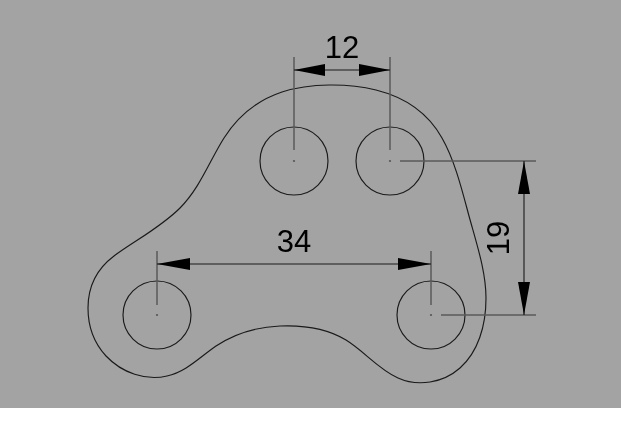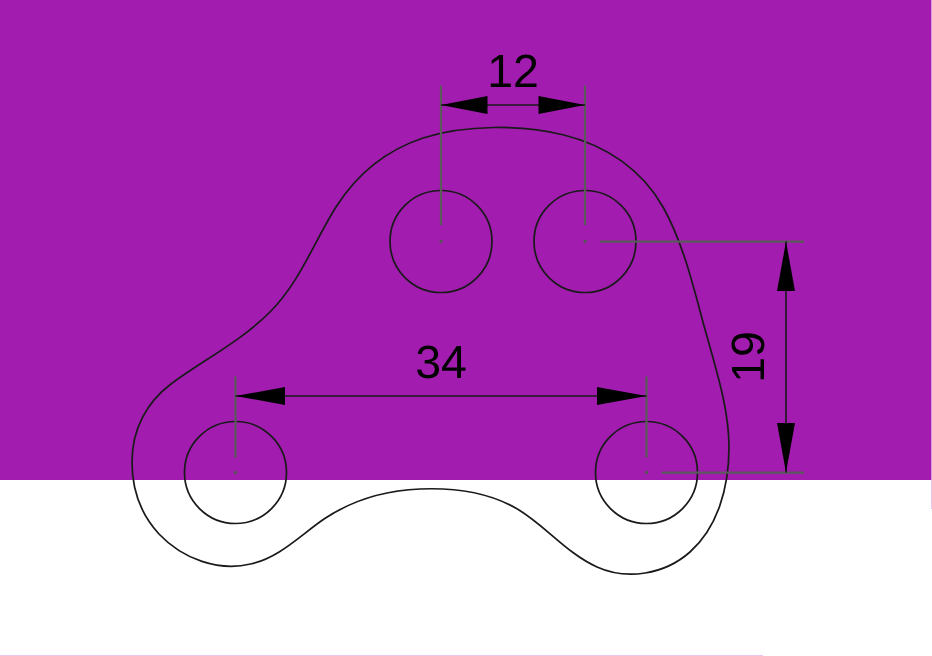--- a/index.html
+++ b/index.html
@@ -9,22 +9,22 @@
   }
   body {
     width: 621px;
     height: 437px;
     font-family: "Liberation Sans", sans-serif;
     overflow: hidden;
   }
   #drawing-canvas {
     position: relative;
     width: 621px;
-    height: 320px;
-    background: #a21caf;
+    height: 408px;
+    background: #a3a3a3;
     text-align: center;
   }
   svg#technical-drawing {
     display: block;
     width: 621px;
     height: 437px;
   }
   .part-outline {
     fill: none;
     stroke: #1a1a1a;

